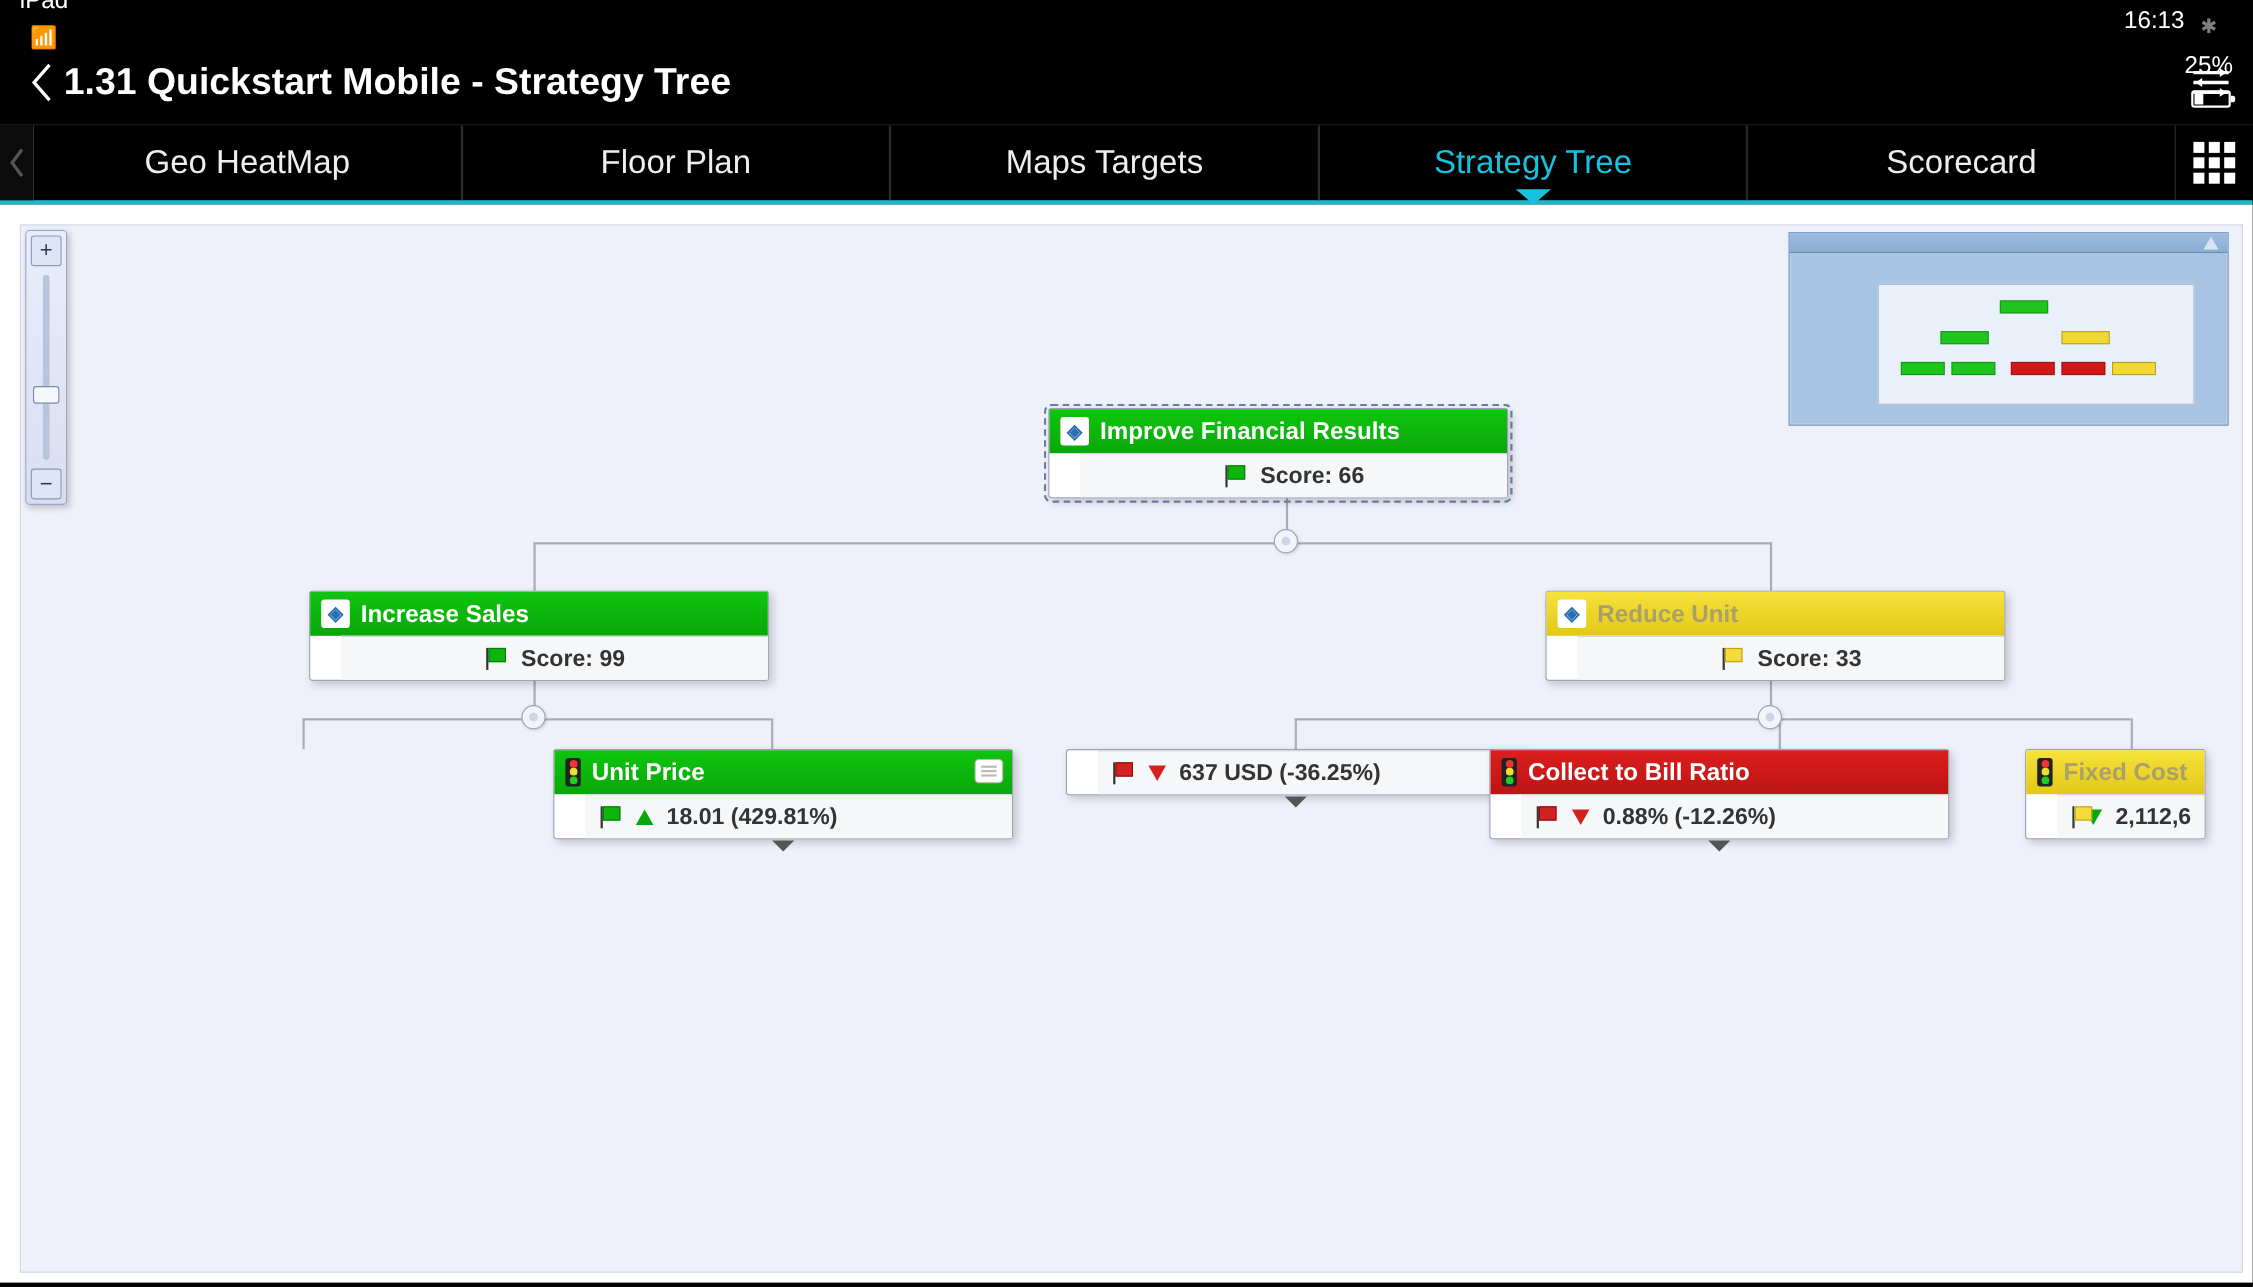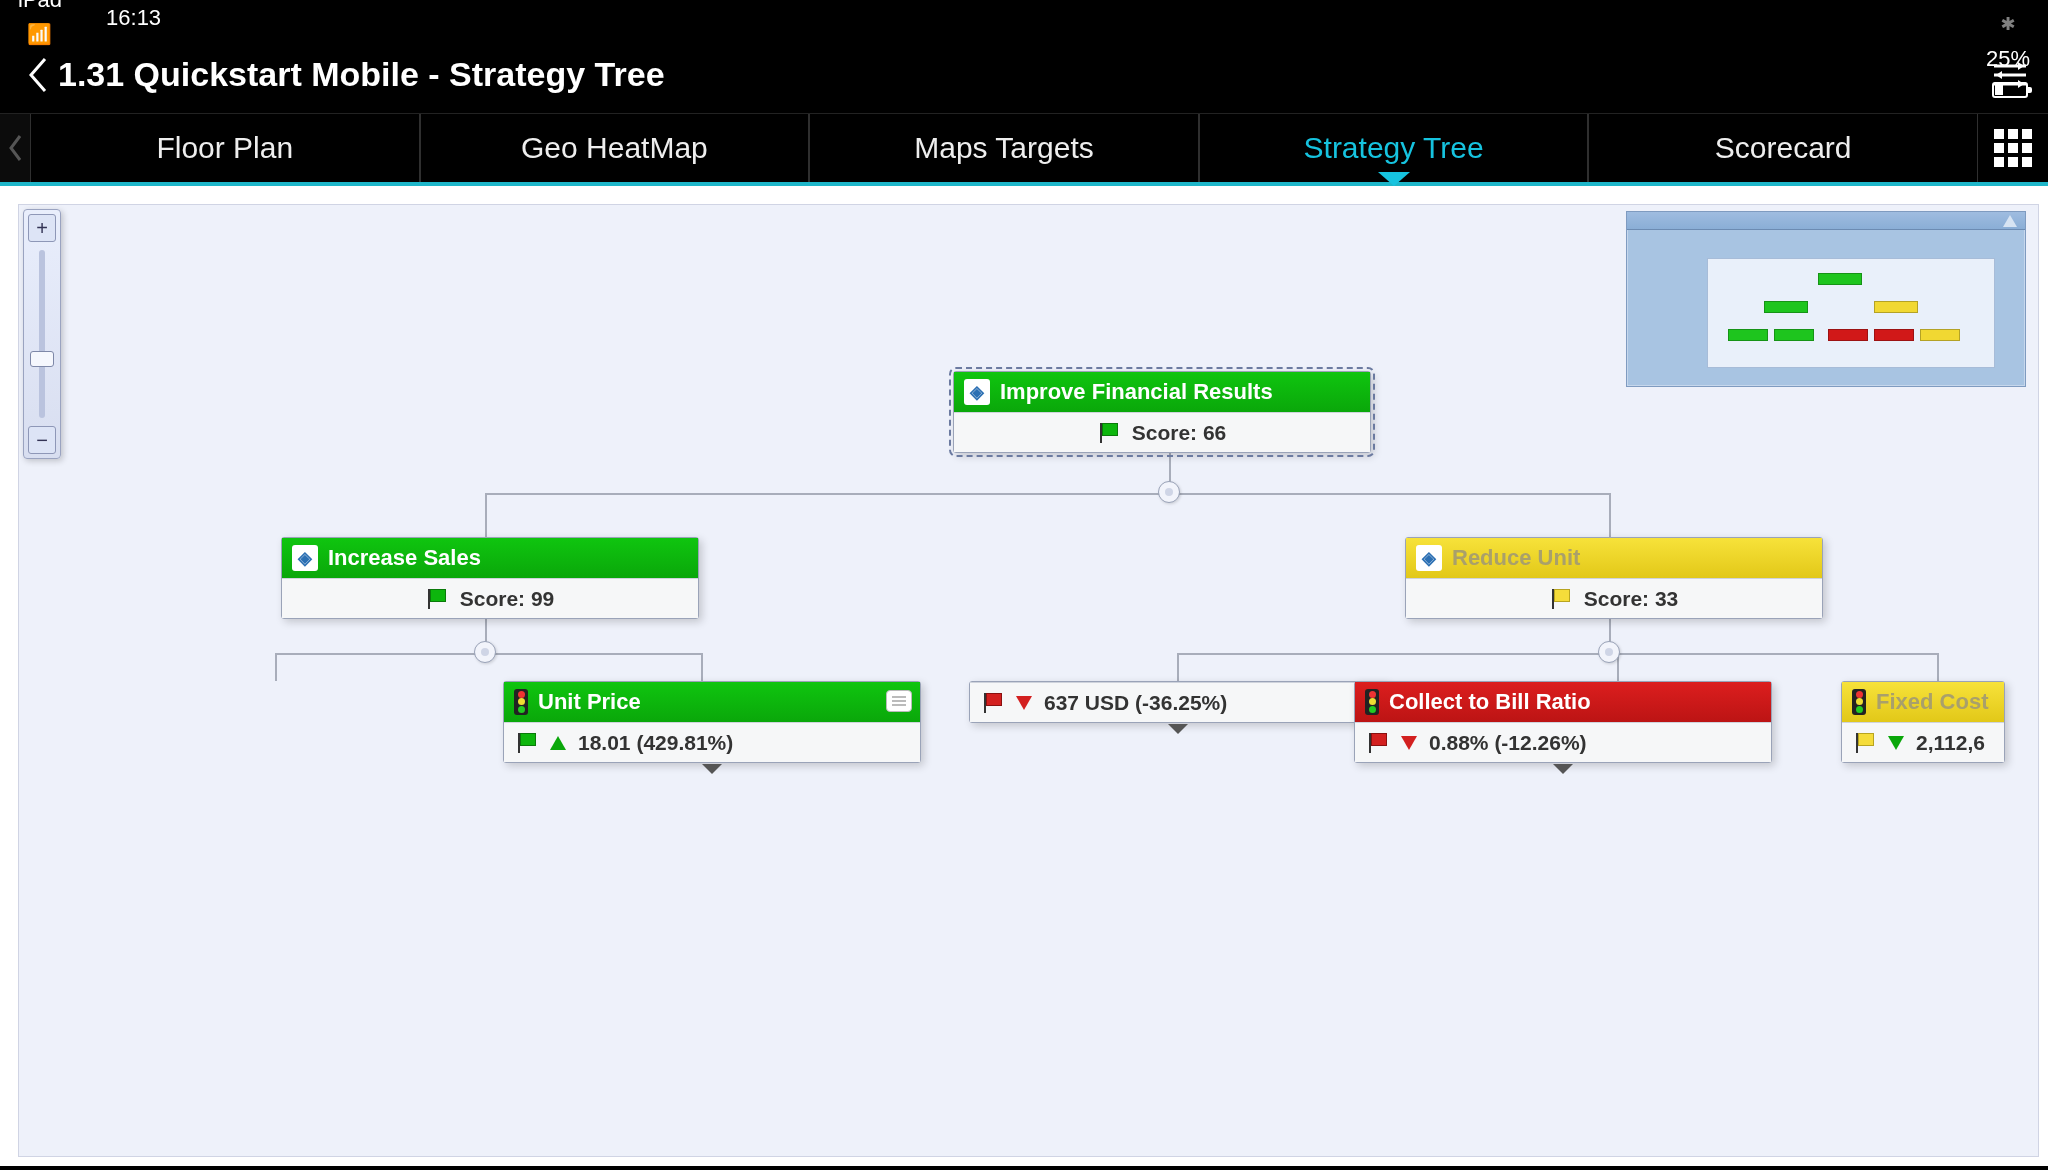--- a/index.html
+++ b/index.html
@@ -1,20 +1,20 @@
 <!DOCTYPE html>
 <html><head>
   <meta charset="utf-8">
   <style>
     * { box-sizing: border-box; margin: 0; padding: 0; }
     html, body { width: 2048px; height: 1170px; font-family: -apple-system, "Helvetica Neue", Arial, sans-serif; overflow: hidden; background:#000; }
     
     .statusbar { height: 36px; background:#000; color:#fff; display:flex; align-items:center; padding:0 18px; font-size:22px; font-weight:500;}
     .statusbar .left, .statusbar .right { display:flex; align-items:center; gap:10px;flex-direction:column;}
-    .statusbar .center { flex:1; text-align:left;padding-left:44px; }
+    .statusbar .center { flex:1; text-align:right;padding-left:44px; }
     .wifi-icon::before { content:"\1F4F6"; font-size:20px; position:relative; top:-2px; }
     .lock-icon::before { content:"\229B"; font-size:20px;}
     .loc-icon::before { content:"\27A4"; font-size:18px; transform:rotate(45deg); display:inline-block;}
     .bt-icon::before { content:"\2731"; font-size:18px; opacity:.5;}
     .battery { display:inline-block; width:36px; height:16px; border:2px solid #fff; border-radius:3px; position:relative; margin-left:4px;}
     .battery::after{content:""; position:absolute; right:-6px; top:3px; width:4px; height:6px; background:#fff; border-radius:0 2px 2px 0;}
     .battery .fill{position:absolute; left:1px; top:1px; bottom:1px; width:25%; background:#fff;}
     
     .navbar { height: 78px; background:#000; color:#fff; display:flex; align-items:center; justify-content:space-between; padding:0 18px; border-bottom:1px solid #222;}
     .navbar .title { flex:1; text-align:left; font-size:34px; font-weight:600;}
@@ -41,21 +41,21 @@
     .minimap { position:absolute; right:12px; top:6px; width:400px; height:176px; background:#a8c4e2; border:1px solid #7f9bc0; padding:0; box-shadow:0 0 0 1px #c6d7ec inset;}
     .minimap .mm-bar{ height:18px; background:linear-gradient(#9fbce0,#8aaed6); border-bottom:1px solid #6c8bb2; display:flex; justify-content:flex-end; align-items:center; padding-right:8px;}
     .minimap .mm-body{ position:relative; height:calc(100% - 18px);}
     .minimap .mm-box{ position:absolute; left:80px; top:28px; right:30px; bottom:18px; background:#e9f0fa; border:1px solid #a7bcd8;}
     
     .mm-block{position:absolute;height:12px;border:1px solid rgba(0,0,0,.25);}
     
     .node { position:absolute; width:418px; border:1px solid #9aa3b8; background:#fff; border-radius:3px; box-shadow:3px 3px 8px rgba(0,0,0,.18);}
     .node .hdr{ height:40px; display:flex; align-items:center; gap:10px; padding:0 10px; color:#fff; font-weight:700; font-size:22px;}
     .node .hdr .type-icon{ width:26px; height:26px; background:#fff; border-radius:3px; display:flex; align-items:center; justify-content:center; color:#2b6fb3; font-size:18px;}
-    .node .body{ height:40px; display:flex; align-items:center; gap:12px; padding:0 12px; background:#f6f7f8; font-size:21px; color:#333; font-weight:600; border-top:1px solid #cfd3dc;}
+    .node .body{ height:40px; display:flex; align-items:center; gap:12px; padding:0 12px; background:#f6f7f8; font-size:21px; color:#333; font-weight:600; border-top:1px solid #cfd3dc;margin-left:28px;}
     .hdr-green{ background:linear-gradient(#0fc50f,#0aa70a);}
     .hdr-yellow{ background:linear-gradient(#f7e23a,#e2c818);}
     .hdr-yellow .title-text{color:#a9a06b;}
     .hdr-red{ background:linear-gradient(#dc1e1e,#bc1414);}
     .flag{ width:22px; height:22px; display:inline-block; position:relative;}
     .flag::before{content:"";position:absolute;left:2px;top:1px;width:2px;height:20px;background:#333;}
     .flag::after{content:"";position:absolute;left:4px;top:1px;width:14px;height:11px;}
     .flag.green::after{background:#0db60d;border:1px solid #0a7a0a;}
     .flag.yellow::after{background:#f5dc3a;border:1px solid #b8a420;}
     .flag.red::after{background:#d32020;border:1px solid #8a1010;}
@@ -120,24 +120,24 @@
 </div>
 
 <div class="tabbar-wrap">
   <div class="tab-prev">
     <svg width="14" height="28">
         <polyline points="12,2 3,14 12,26" fill="none" stroke="#555" stroke-width="3"></polyline>
       </svg>
   </div>
   <div class="tabbar">
     <div class="tab">
+        <span>Geo HeatMap</span>
+      </div>
+    <div class="tab">
         <span>Floor Plan</span>
-      </div>
-    <div class="tab">
-        <span>Geo HeatMap</span>
       </div>
     <div class="tab">
         <span>Maps Targets</span>
       </div>
     <div class="tab active">
         <span>Strategy Tree</span>
       </div>
     <div class="tab">
         <span>Scorecard</span>
       </div>

